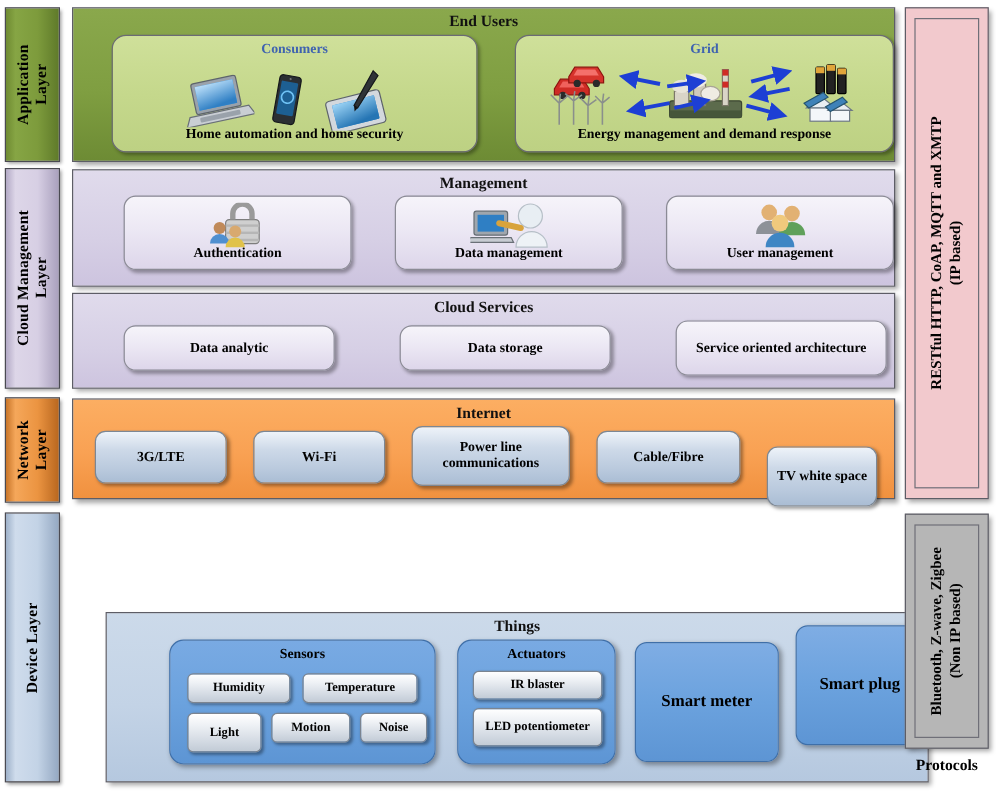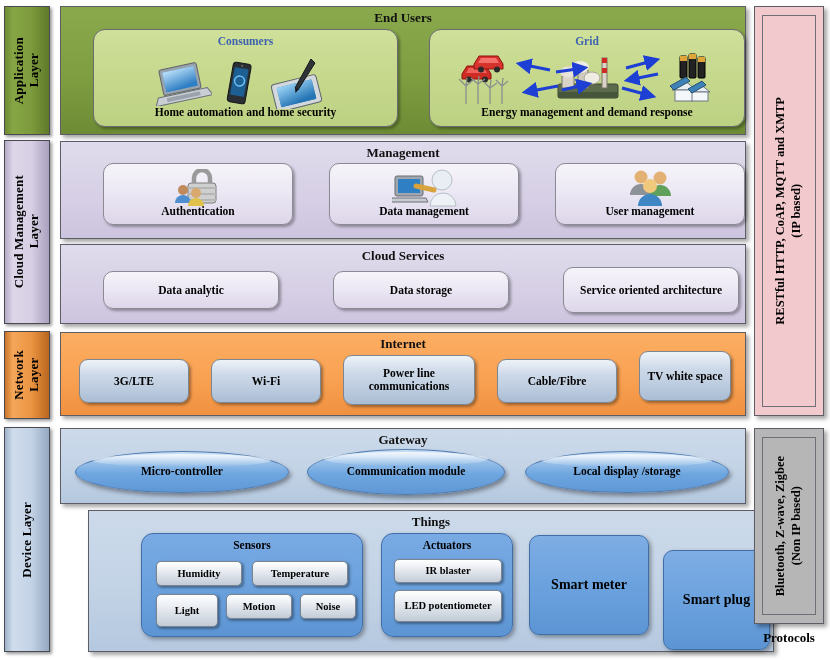--- a/index.html
+++ b/index.html
@@ -431,51 +431,44 @@
     </div>
   </div>
 
   <div class="panel net-panel" style="left:60px;top:332px;width:686px;height:84px;">
     <div class="panel-title">Internet</div>
 
     <div class="chip" style="left:18px;top:26px;width:110px;height:44px;">3G/LTE</div>
     <div class="chip" style="left:150px;top:26px;width:110px;height:44px;">Wi-Fi</div>
     <div class="chip" style="left:282px;top:22px;width:132px;height:50px;">Power line communications</div>
     <div class="chip" style="left:436px;top:26px;width:120px;height:44px;">Cable/Fibre</div>
-    <div class="chip" style="left:578px;top:18px;width:92px;height:50px;">TV white space</div>
-  </div>
-
-  <div class="panel dev-panel" style="left:60px;top:428px;width:686px;height:76px;">
-    <div class="panel-title">Gateway</div>
-
-    <div class="ellipse" style="left:14px;top:22px;width:214px;height:42px;">Micro-controller</div>
-    <div class="ellipse" style="left:246px;top:20px;width:198px;height:46px;">Communication module</div>
-    <div class="ellipse" style="left:464px;top:22px;width:204px;height:42px;">Local display /storage</div>
-  </div>
+    <div class="chip" style="left:578px;top:39px;width:92px;height:50px;">TV white space</div>
+  </div>
+
 
   <div class="panel dev-panel" style="left:60px;top:510px;width:686px;height:142px;margin-left:28px;">
     <div class="panel-title">Things</div>
 
     <div class="bluegroup" style="left:52px;top:22px;width:222px;height:104px;">
       <div class="bluegroup-title">Sensors</div>
       <div class="pill" style="left:14px;top:27px;width:86px;height:25px;">Humidity</div>
       <div class="pill" style="left:110px;top:27px;width:96px;height:25px;">Temperature</div>
       <div class="pill" style="left:14px;top:60px;width:62px;height:33px;">Light</div>
       <div class="pill" style="left:84px;top:60px;width:66px;height:25px;">Motion</div>
       <div class="pill" style="left:158px;top:60px;width:56px;height:25px;">Noise</div>
     </div>
 
     <div class="bluegroup" style="left:292px;top:22px;width:132px;height:104px;">
       <div class="bluegroup-title">Actuators</div>
       <div class="pill" style="left:12px;top:25px;width:108px;height:24px;">IR blaster</div>
       <div class="pill" style="left:12px;top:56px;width:108px;height:32px;">LED potentiometer</div>
     </div>
 
     <div class="bluebox" style="left:440px;top:24px;width:120px;height:100px;">Smart meter</div>
-    <div class="bluebox" style="left:574px;top:39px;width:107px;height:100px;">Smart plug</div>
+    <div class="bluebox" style="left:574px;top:10px;width:107px;height:100px;">Smart plug</div>
   </div>
 
   <div class="proto proto-ip" style="left:754px;top:6px;width:70px;height:410px;">
     <div class="proto-inner">
       <span class="vtext">RESTful HTTP, CoAP, MQTT and XMTP
 (IP based)</span>
     </div>
   </div>
 
   <div class="proto proto-nonip" style="left:754px;top:428px;width:70px;height:196px;">

